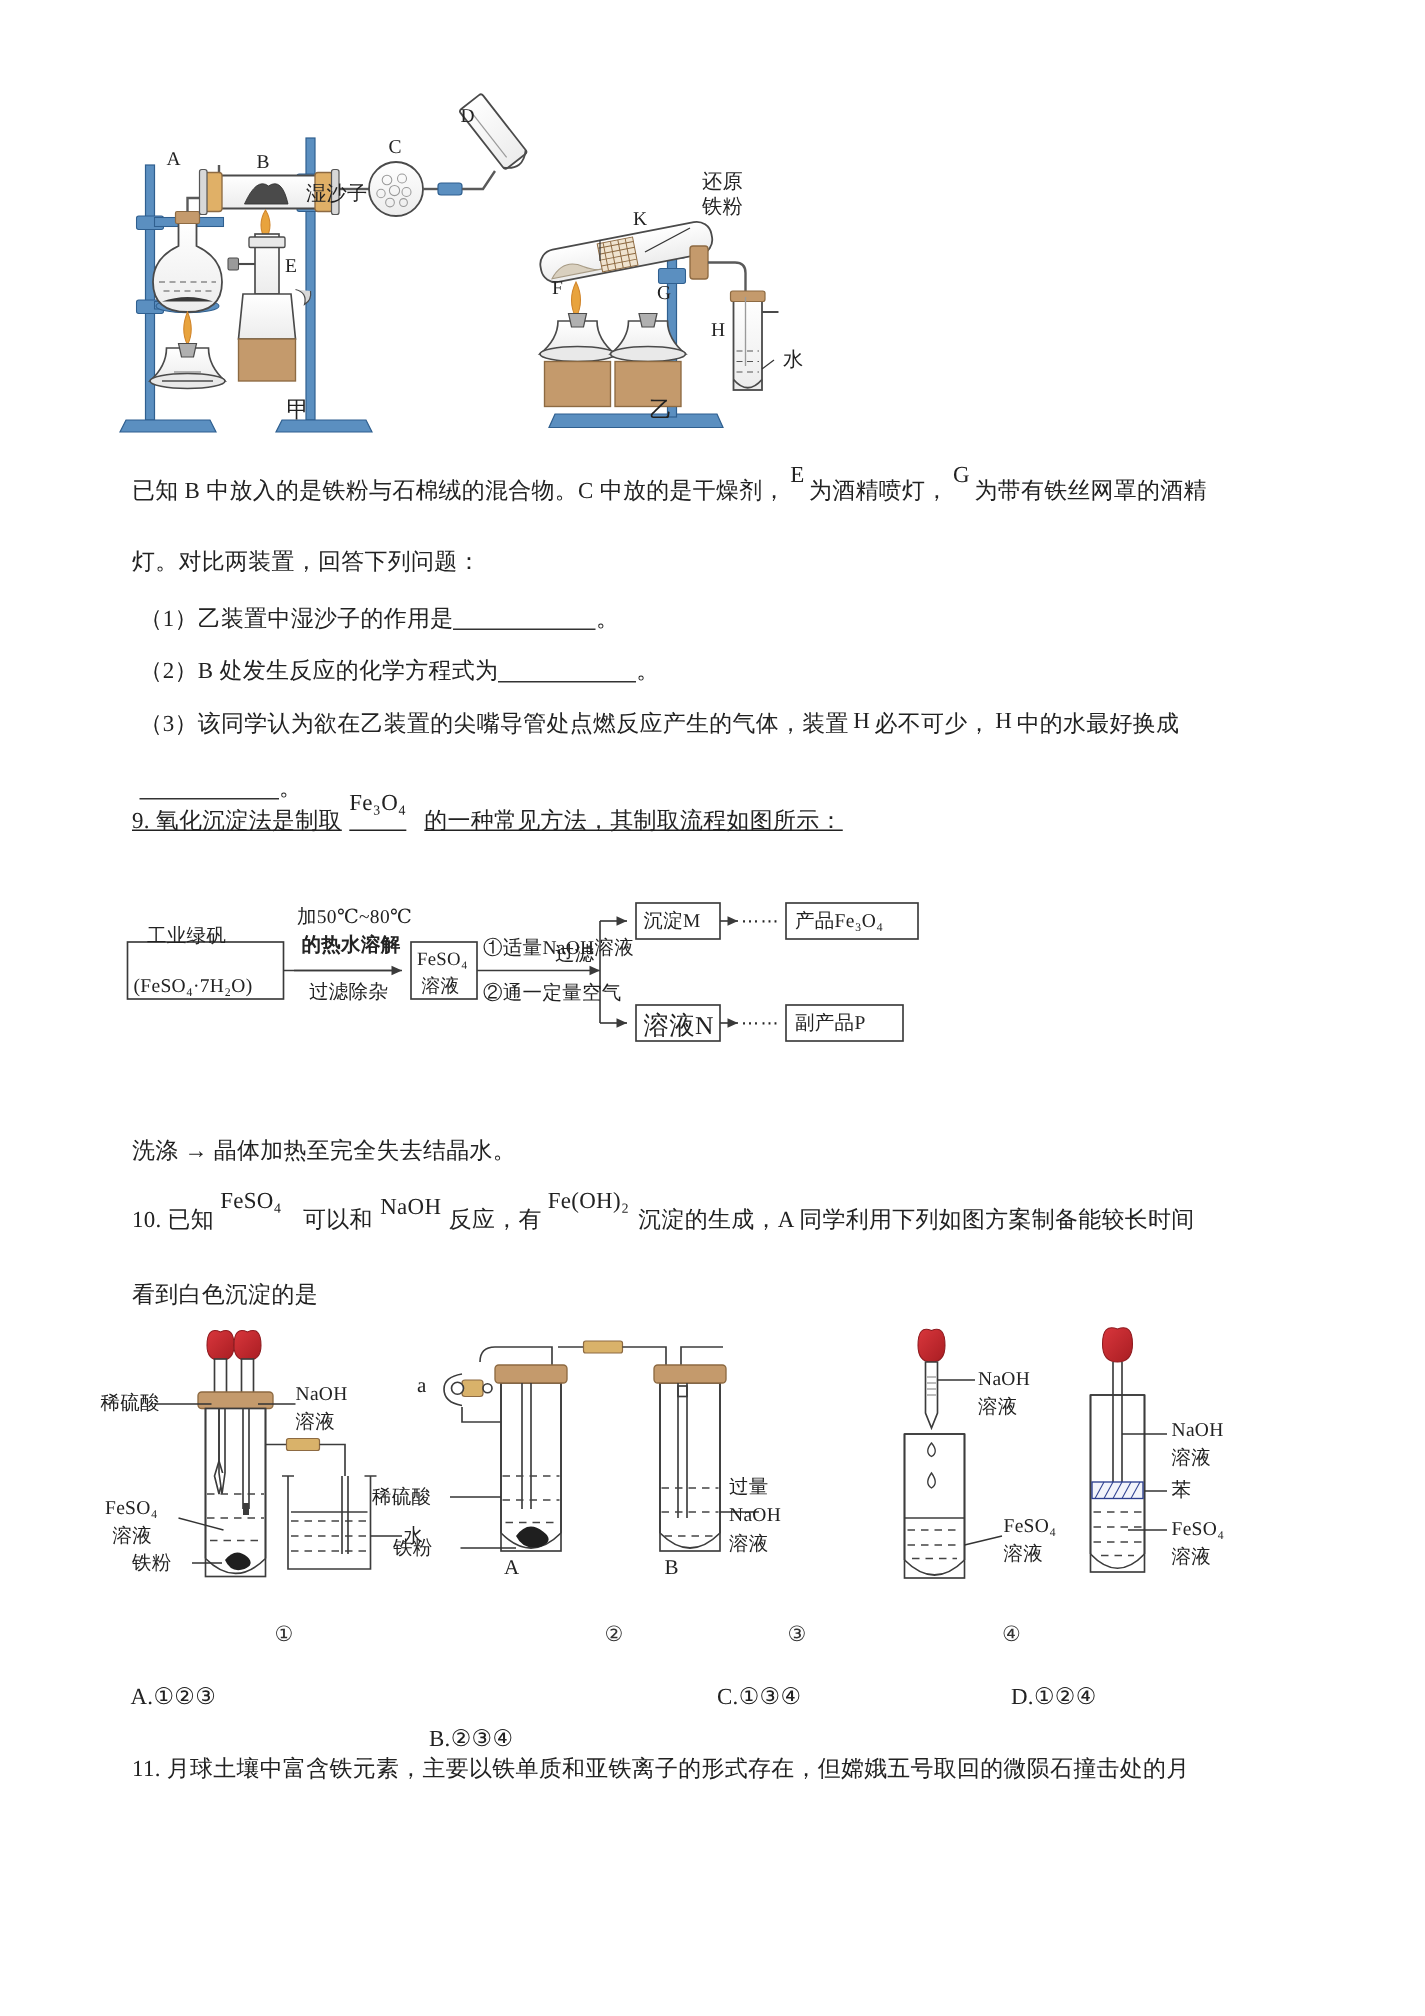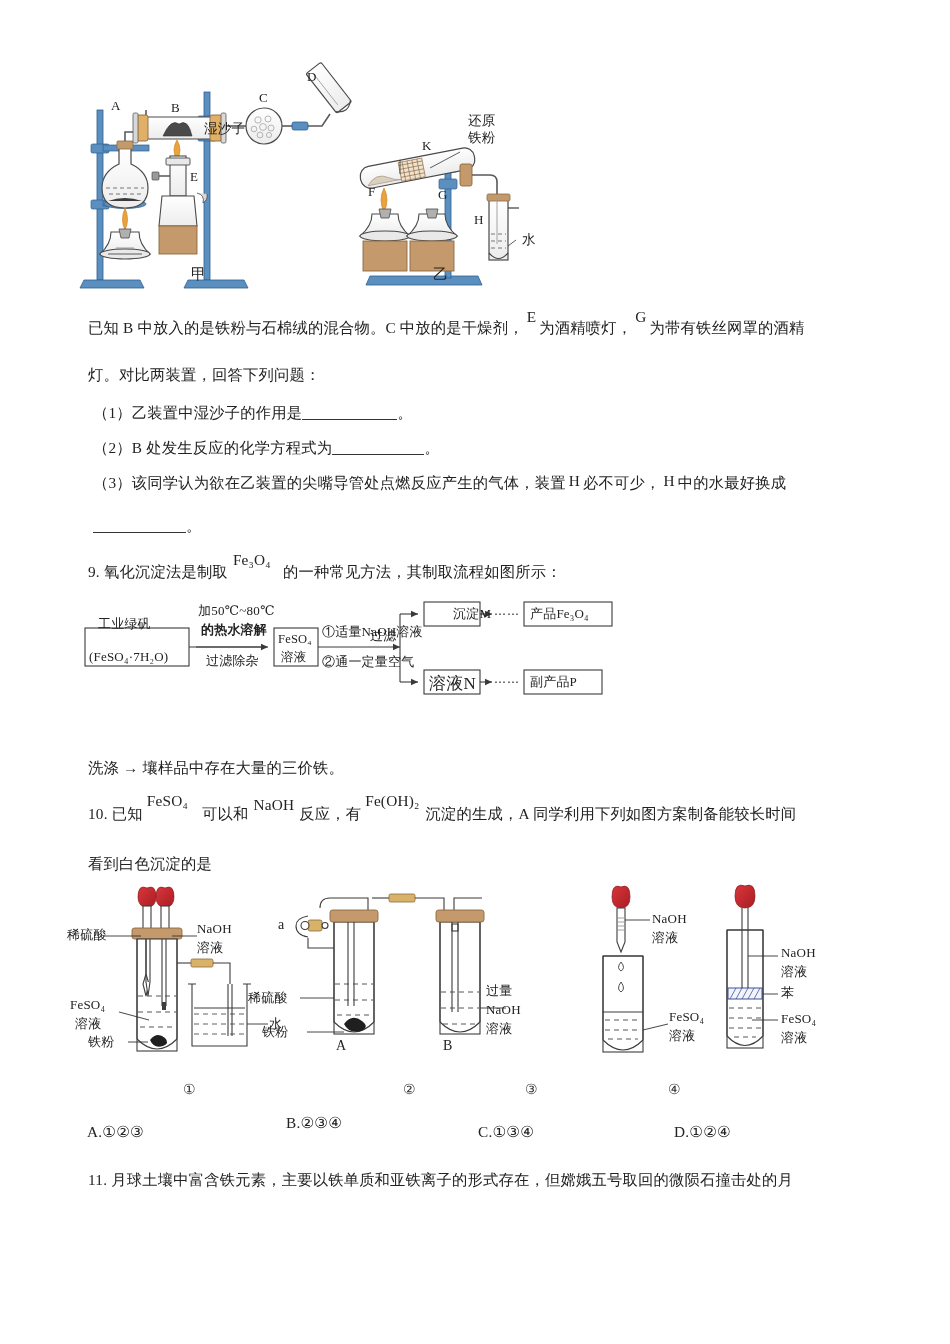--- a/index.html
+++ b/index.html
@@ -228,21 +228,21 @@
   <div class="ptext" style="left:93px; top:440px;">
     <span>（2）B 处发生反应的化学方程式为</span><span class="blank" style="width:92px;"></span><span>。</span>
   </div>
   <div class="ptext" style="left:93px; top:475px;">
     <span>（3）该同学认为欲在乙装置的尖嘴导管处点燃反应产生的气体，装置</span><span class="sup" style="top:-2px;">H</span><span>必不可少，</span><span class="sup" style="top:-2px;">H</span><span>中的水最好换成</span>
   </div>
   <div class="ptext" style="left:93px; top:518px;">
     <span class="blank" style="width:93px;"></span><span>。</span>
   </div>
 
-  <div class="ptext" style="left:88px; top:564px;">
+  <div class="ptext" style="left:88px; top:540px;text-decoration:underline;">
     <span>9. 氧化沉淀法是制取</span><span class="sup" style="top:-12px; padding:0 12px 0 5px;">Fe₃O₄</span><span>的一种常见方法，其制取流程如图所示：</span>
   </div>
 
   <div id="fig-flow">
     <svg width="640" height="110" viewBox="0 0 640 110" xmlns="http://www.w3.org/2000/svg">
       <g fill="none" stroke="#3a3a3a" stroke-width="1.1">
         <rect x="1" y="32" width="104" height="38" fill="#fff"></rect>
         <rect x="190" y="32" width="44" height="38" fill="#fff"></rect>
         <rect x="340" y="6" width="56" height="24" fill="#fff"></rect>
         <rect x="340" y="74" width="56" height="24" fill="#fff"></rect>
@@ -279,31 +279,31 @@
     <div class="ptext" style="left:122px; top:58px; font-size:13px;">过滤除杂</div>
 
     <div class="ptext" style="left:194px; top:37px; font-size:12.5px;">FeSO₄</div>
     <div class="ptext" style="left:197px; top:55px; font-size:12.5px;">溶液</div>
 
     <div class="ptext" style="left:238px; top:29px; font-size:13px;">①适量NaOH溶液</div>
     <div class="ptext" style="left:238px; top:59px; font-size:13px;">②通一定量空气</div>
 
     <div class="ptext" style="left:286px; top:33px; font-size:13px;">过滤</div>
 
-    <div class="ptext" style="left:345px; top:11px; font-size:13px;margin-left:24px;">沉淀M</div>
+    <div class="ptext" style="left:345px; top:11px; font-size:13px;">沉淀M</div>
     <div class="ptext" style="left:345px; top:79px; font-size:17px;text-align:center;">溶液N</div>
 
     <div class="ptext" style="left:410px; top:12px; font-size:12px; letter-spacing:1px;">⋯⋯</div>
     <div class="ptext" style="left:410px; top:80px; font-size:12px; letter-spacing:1px;">⋯⋯</div>
 
     <div class="ptext" style="left:446px; top:11px; font-size:13px;">产品Fe₃O₄</div>
     <div class="ptext" style="left:446px; top:79px; font-size:13px;">副产品P</div>
   </div>
 
-  <div class="ptext" style="left:88px; top:760px;">洗涤 → 壤样品中存在大量的三价铁。</div>
+  <div class="ptext" style="left:88px; top:760px;">洗涤 → 晶体加热至完全失去结晶水。</div>
 
   <div class="ptext" style="left:88px; top:806px;">
     <span>10. 已知</span><span class="sup" style="top:-13px; padding:0 14px 0 4px;">FeSO₄</span><span>可以和</span><span class="sup" style="top:-9px; padding:0 5px;">NaOH</span><span>反应，有</span><span class="sup" style="top:-13px; padding:0 6px 0 4px;">Fe(OH)₂</span><span>沉淀的生成，A 同学利用下列如图方案制备能较长时间</span>
   </div>
   <div class="ptext" style="left:88px; top:856px;">看到白色沉淀的是</div>
 
   <div id="fig-q10">
     <svg width="800" height="215" viewBox="0 0 800 215" xmlns="http://www.w3.org/2000/svg">
       <defs>
         <linearGradient id="bulbRed" x1="0" y1="0" x2="1" y2="1">
@@ -508,21 +508,21 @@
   </div>
 
   <div class="circnum" style="left:183px; top:1081px;">①</div>
   <div class="circnum" style="left:403px; top:1081px;">②</div>
   <div class="circnum" style="left:525px; top:1081px;">③</div>
   <div class="circnum" style="left:668px; top:1081px;">④</div>
 
   <div class="ptext" style="left:87px; top:1124px;">
     <span>A.</span><span>①②③</span>
   </div>
-  <div class="ptext" style="left:286px; top:1115px;">
+  <div class="ptext" style="left:286px; top:1152px;">
     <span>B.</span><span>②③④</span>
   </div>
   <div class="ptext" style="left:478px; top:1124px;">
     <span>C.</span><span>①③④</span>
   </div>
   <div class="ptext" style="left:674px; top:1124px;">
     <span>D.</span><span>①②④</span>
   </div>
 
   <div class="ptext" style="left:88px; top:1172px;">11. 月球土壤中富含铁元素，主要以铁单质和亚铁离子的形式存在，但嫦娥五号取回的微陨石撞击处的月</div>

